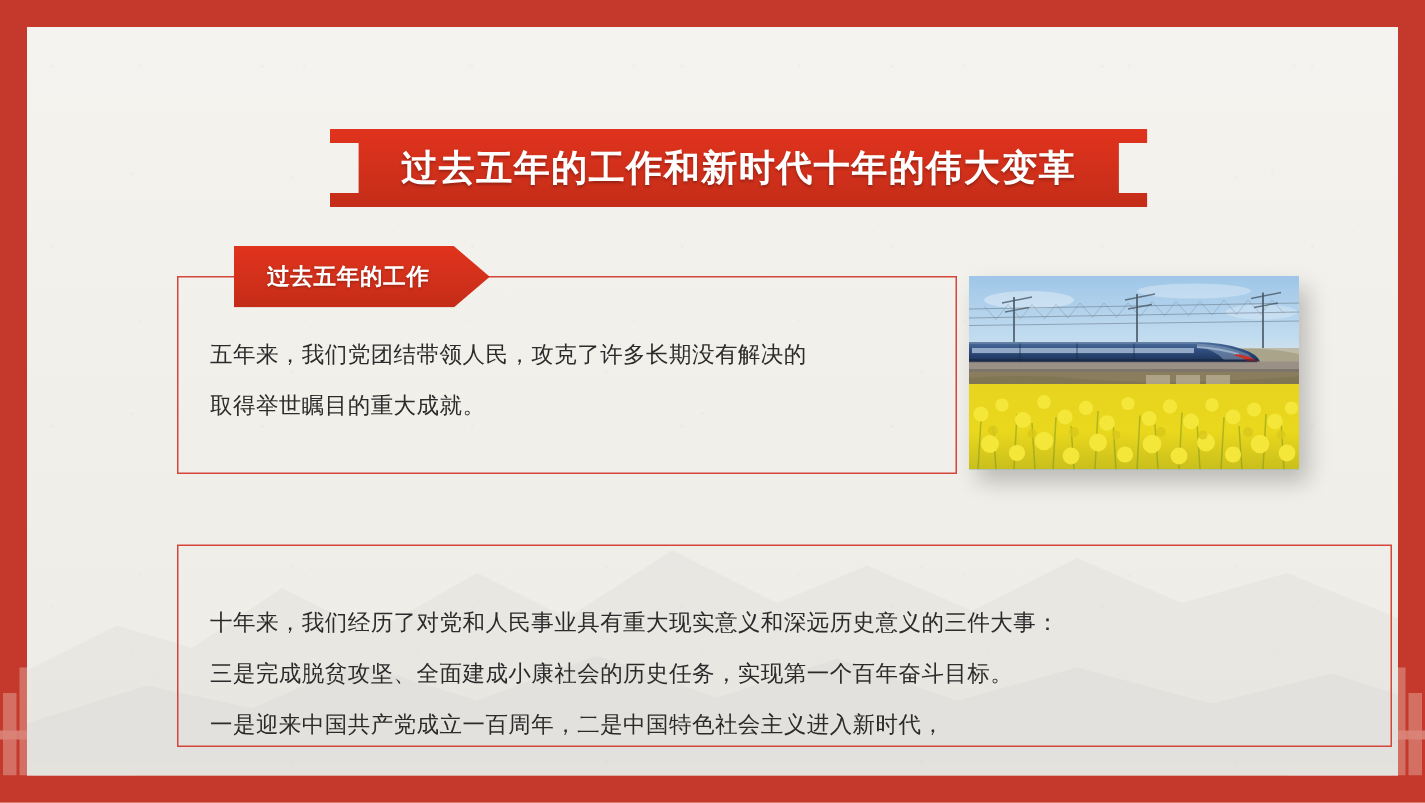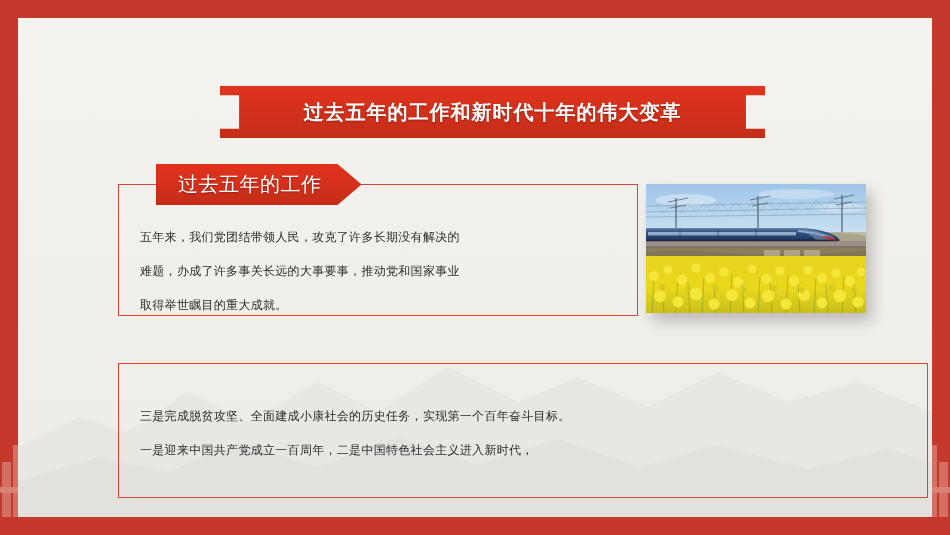--- a/index.html
+++ b/index.html
@@ -55,21 +55,21 @@
     background:linear-gradient(180deg,#e0331d 0%,#d2301b 50%,#c42d18 100%);
     display:flex;align-items:center;justify-content:center;
     -webkit-clip-path:polygon(
         0 0, 100% 0, 100% 18%, 96.5% 18%, 96.5% 82%, 100% 82%, 100% 100%,
         0 100%, 0 82%, 3.5% 82%, 3.5% 18%, 0 18%);
     clip-path:polygon(
         0 0, 100% 0, 100% 18%, 96.5% 18%, 96.5% 82%, 100% 82%, 100% 100%,
         0 100%, 0 82%, 3.5% 82%, 3.5% 18%, 0 18%);
   }
   .title-banner .tt{
-    color:#fff;font-size:20px;font-weight:bold;letter-spacing:1px;
+    color:#fff;font-size:24px;font-weight:bold;letter-spacing:1px;
     text-shadow:0 1px 2px rgba(0,0,0,.28);
     white-space:nowrap;
   }
 
   
   .sec{position:absolute;}
   .sec .box{
     position:absolute;left:0;top:20px;right:0;bottom:0;
     border:1px solid #d4453a;
     background:transparent;
@@ -78,26 +78,26 @@
   .sec .tab{
     position:absolute;left:38px;top:0;height:41px;
     background:linear-gradient(180deg,#e0331d 0%,#d2301b 55%,#c32c17 100%);
     display:flex;align-items:center;
     padding:0 40px 0 22px;
     -webkit-clip-path:polygon(0 0, calc(100% - 24px) 0, 100% 50%, calc(100% - 24px) 100%, 0 100%);
     clip-path:polygon(0 0, calc(100% - 24px) 0, 100% 50%, calc(100% - 24px) 100%, 0 100%);
     z-index:4;
   }
   .sec .tab span{
-    color:#fff;font-size:20px;font-weight:normal;letter-spacing:.5px;
+    color:#fff;font-size:15px;font-weight:bold;letter-spacing:.5px;
     text-shadow:0 1px 2px rgba(0,0,0,.3);white-space:nowrap;
   }
   .sec .body{
     position:absolute;left:22px;top:56px;right:22px;
-    color:#2b2b2b;font-size:12px;line-height:34px;
+    color:#2b2b2b;font-size:15px;line-height:34px;
     letter-spacing:.3px;
     z-index:2;
   }
   .sec .body p{margin:0;white-space:nowrap;}
 
   
   #sec1{left:100px;top:146px;width:520px;height:152px;}
   
   #sec2{left:100px;top:325px;width:810px;height:155px;}
 
@@ -169,28 +169,28 @@
       <div class="tt">过去五年的工作和新时代十年的伟大变革</div>
     </div>
 
     <div class="sec" id="sec1">
       <div class="box"></div>
       <div class="tab">
         <span>过去五年的工作</span>
       </div>
       <div class="body">
         <p>五年来，我们党团结带领人民，攻克了许多长期没有解决的</p>
-        <p>难题，办成了许多事关长远的大事要事，推动党和国家事业</p>
         <p>取得举世瞩目的重大成就。</p>
       </div>
     </div>
 
     <div class="sec" id="sec2">
       <div class="box"></div>
       <div class="body">
+        <p>十年来，我们经历了对党和人民事业具有重大现实意义和深远历史意义的三件大事：</p>
         <p>三是完成脱贫攻坚、全面建成小康社会的历史任务，实现第一个百年奋斗目标。</p>
         <p>一是迎来中国共产党成立一百周年，二是中国特色社会主义进入新时代，</p>
       </div>
     </div>
 
     <div class="photo">
       <svg viewBox="0 0 220 129" preserveAspectRatio="none">
         <defs>
           <linearGradient id="sky" x1="0" y1="0" x2="0" y2="1">
             <stop offset="0%" stop-color="#9fc6e8"></stop>

